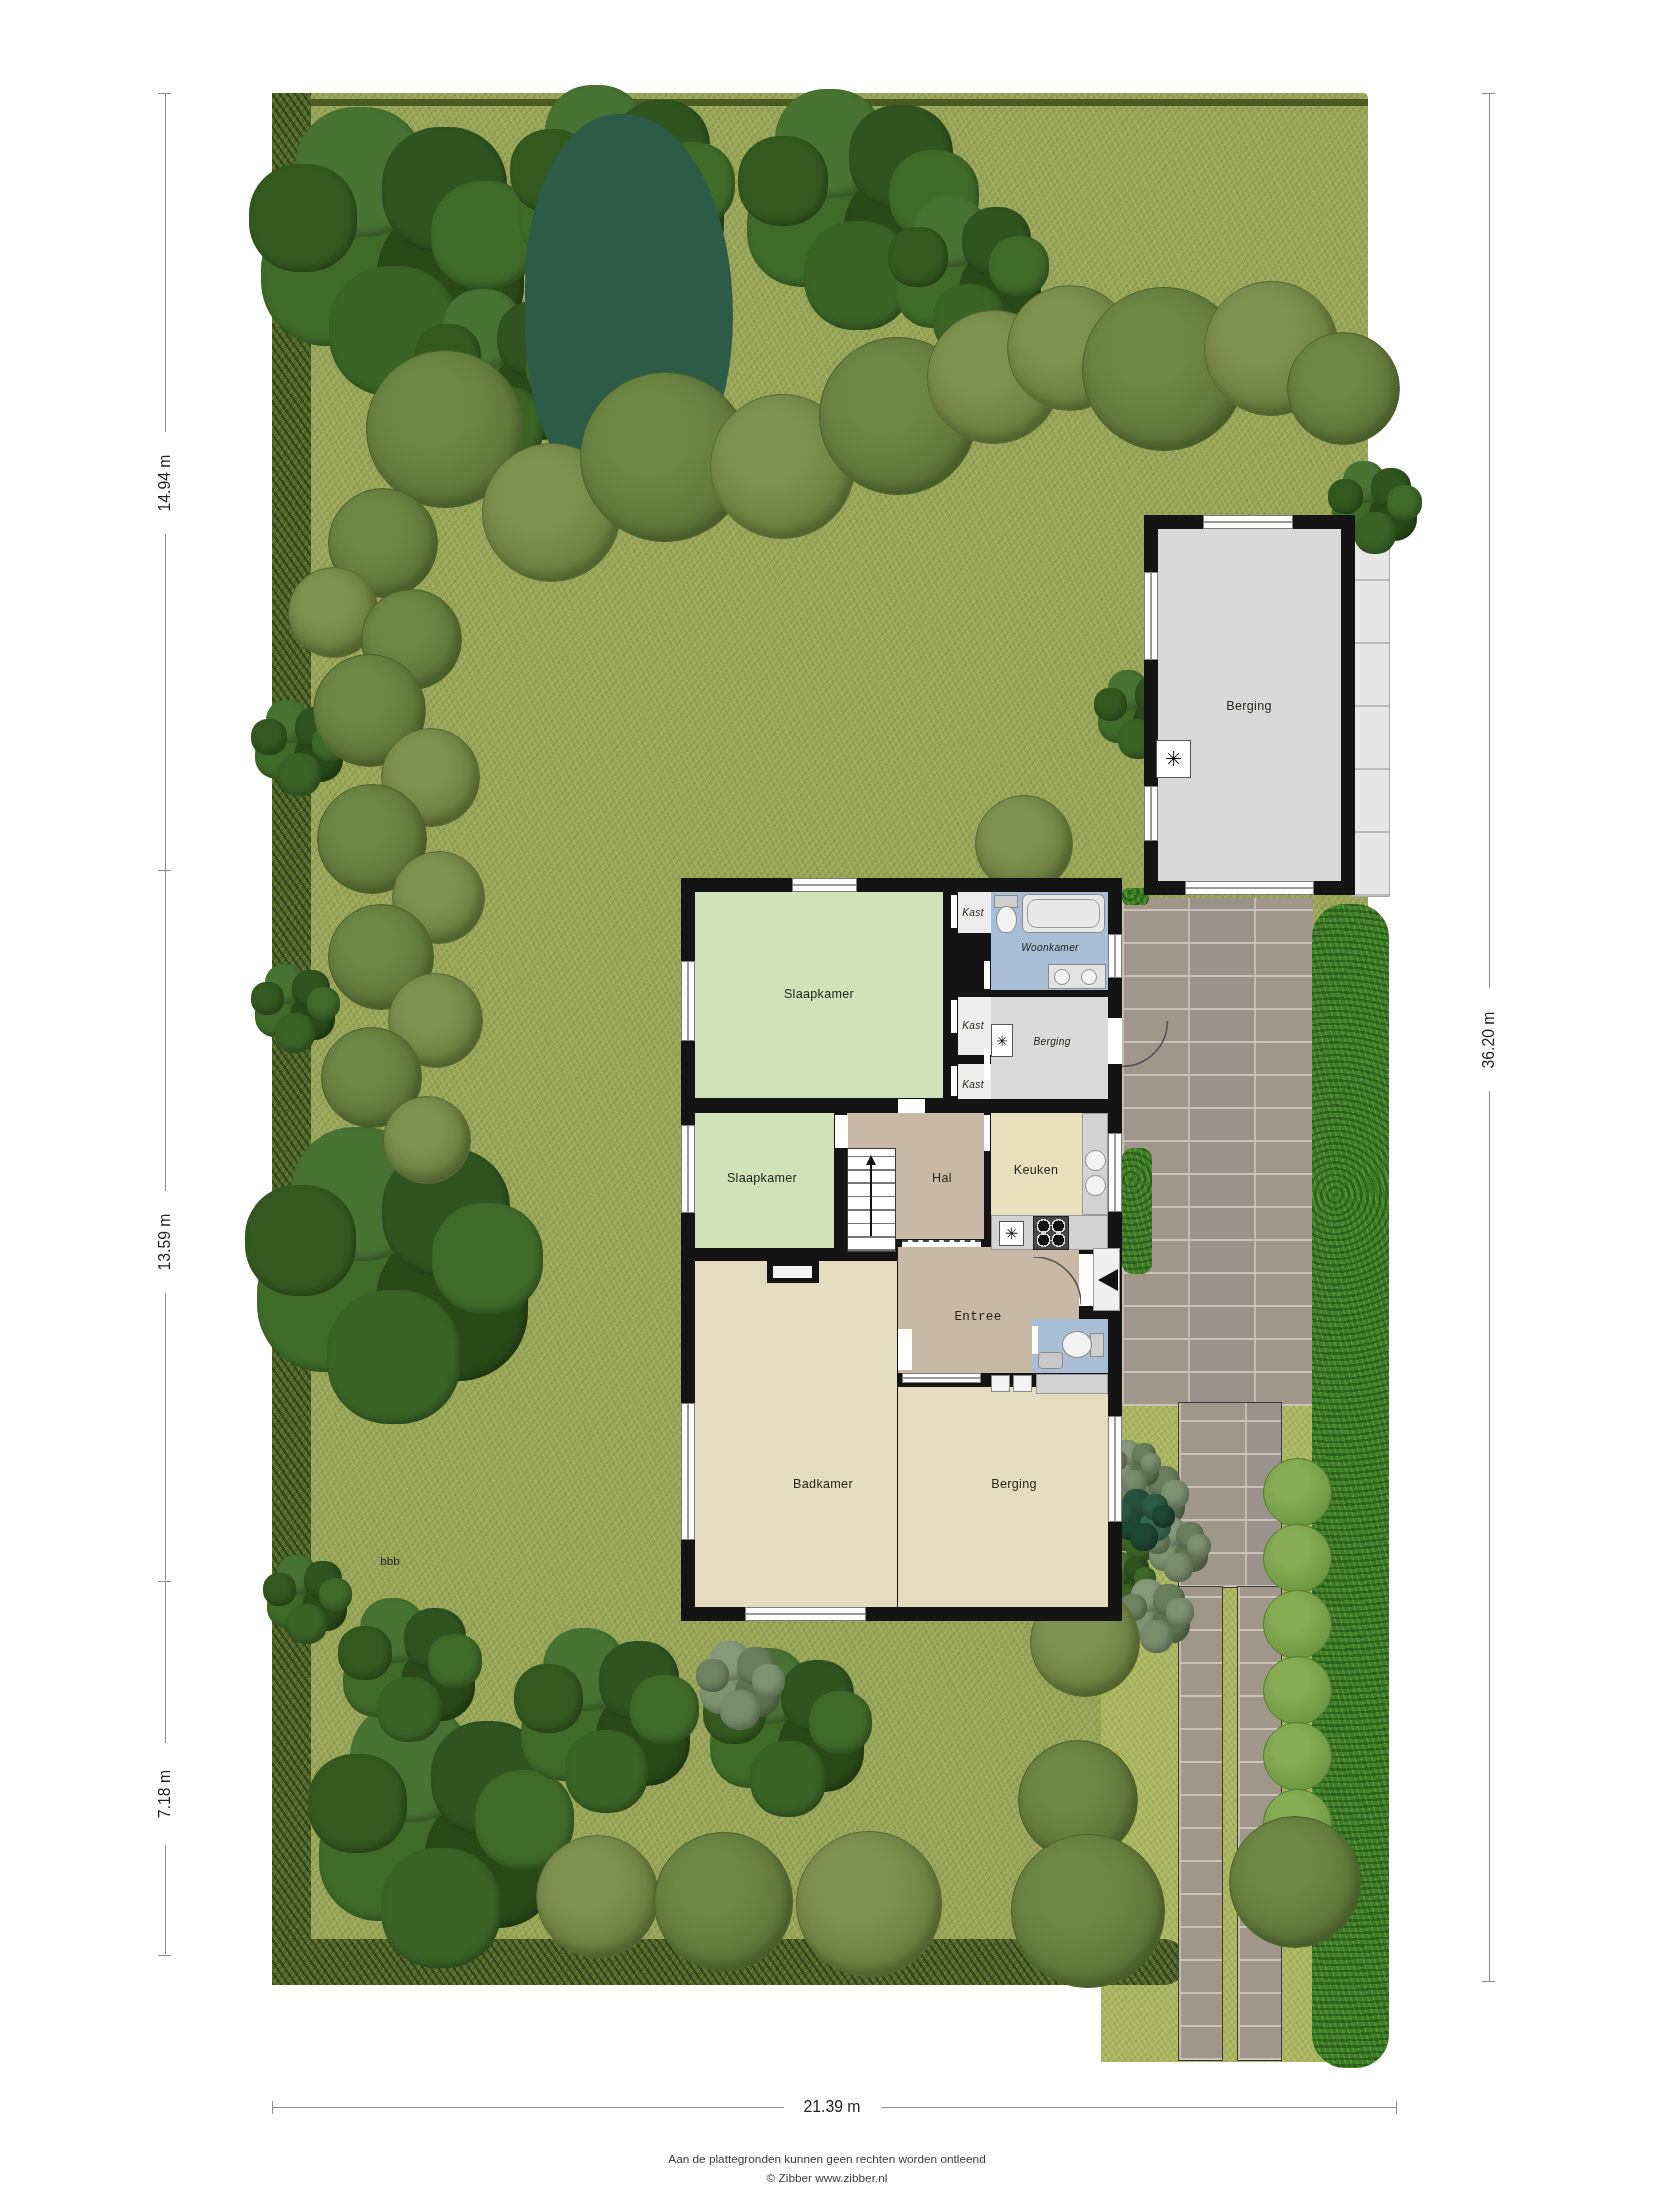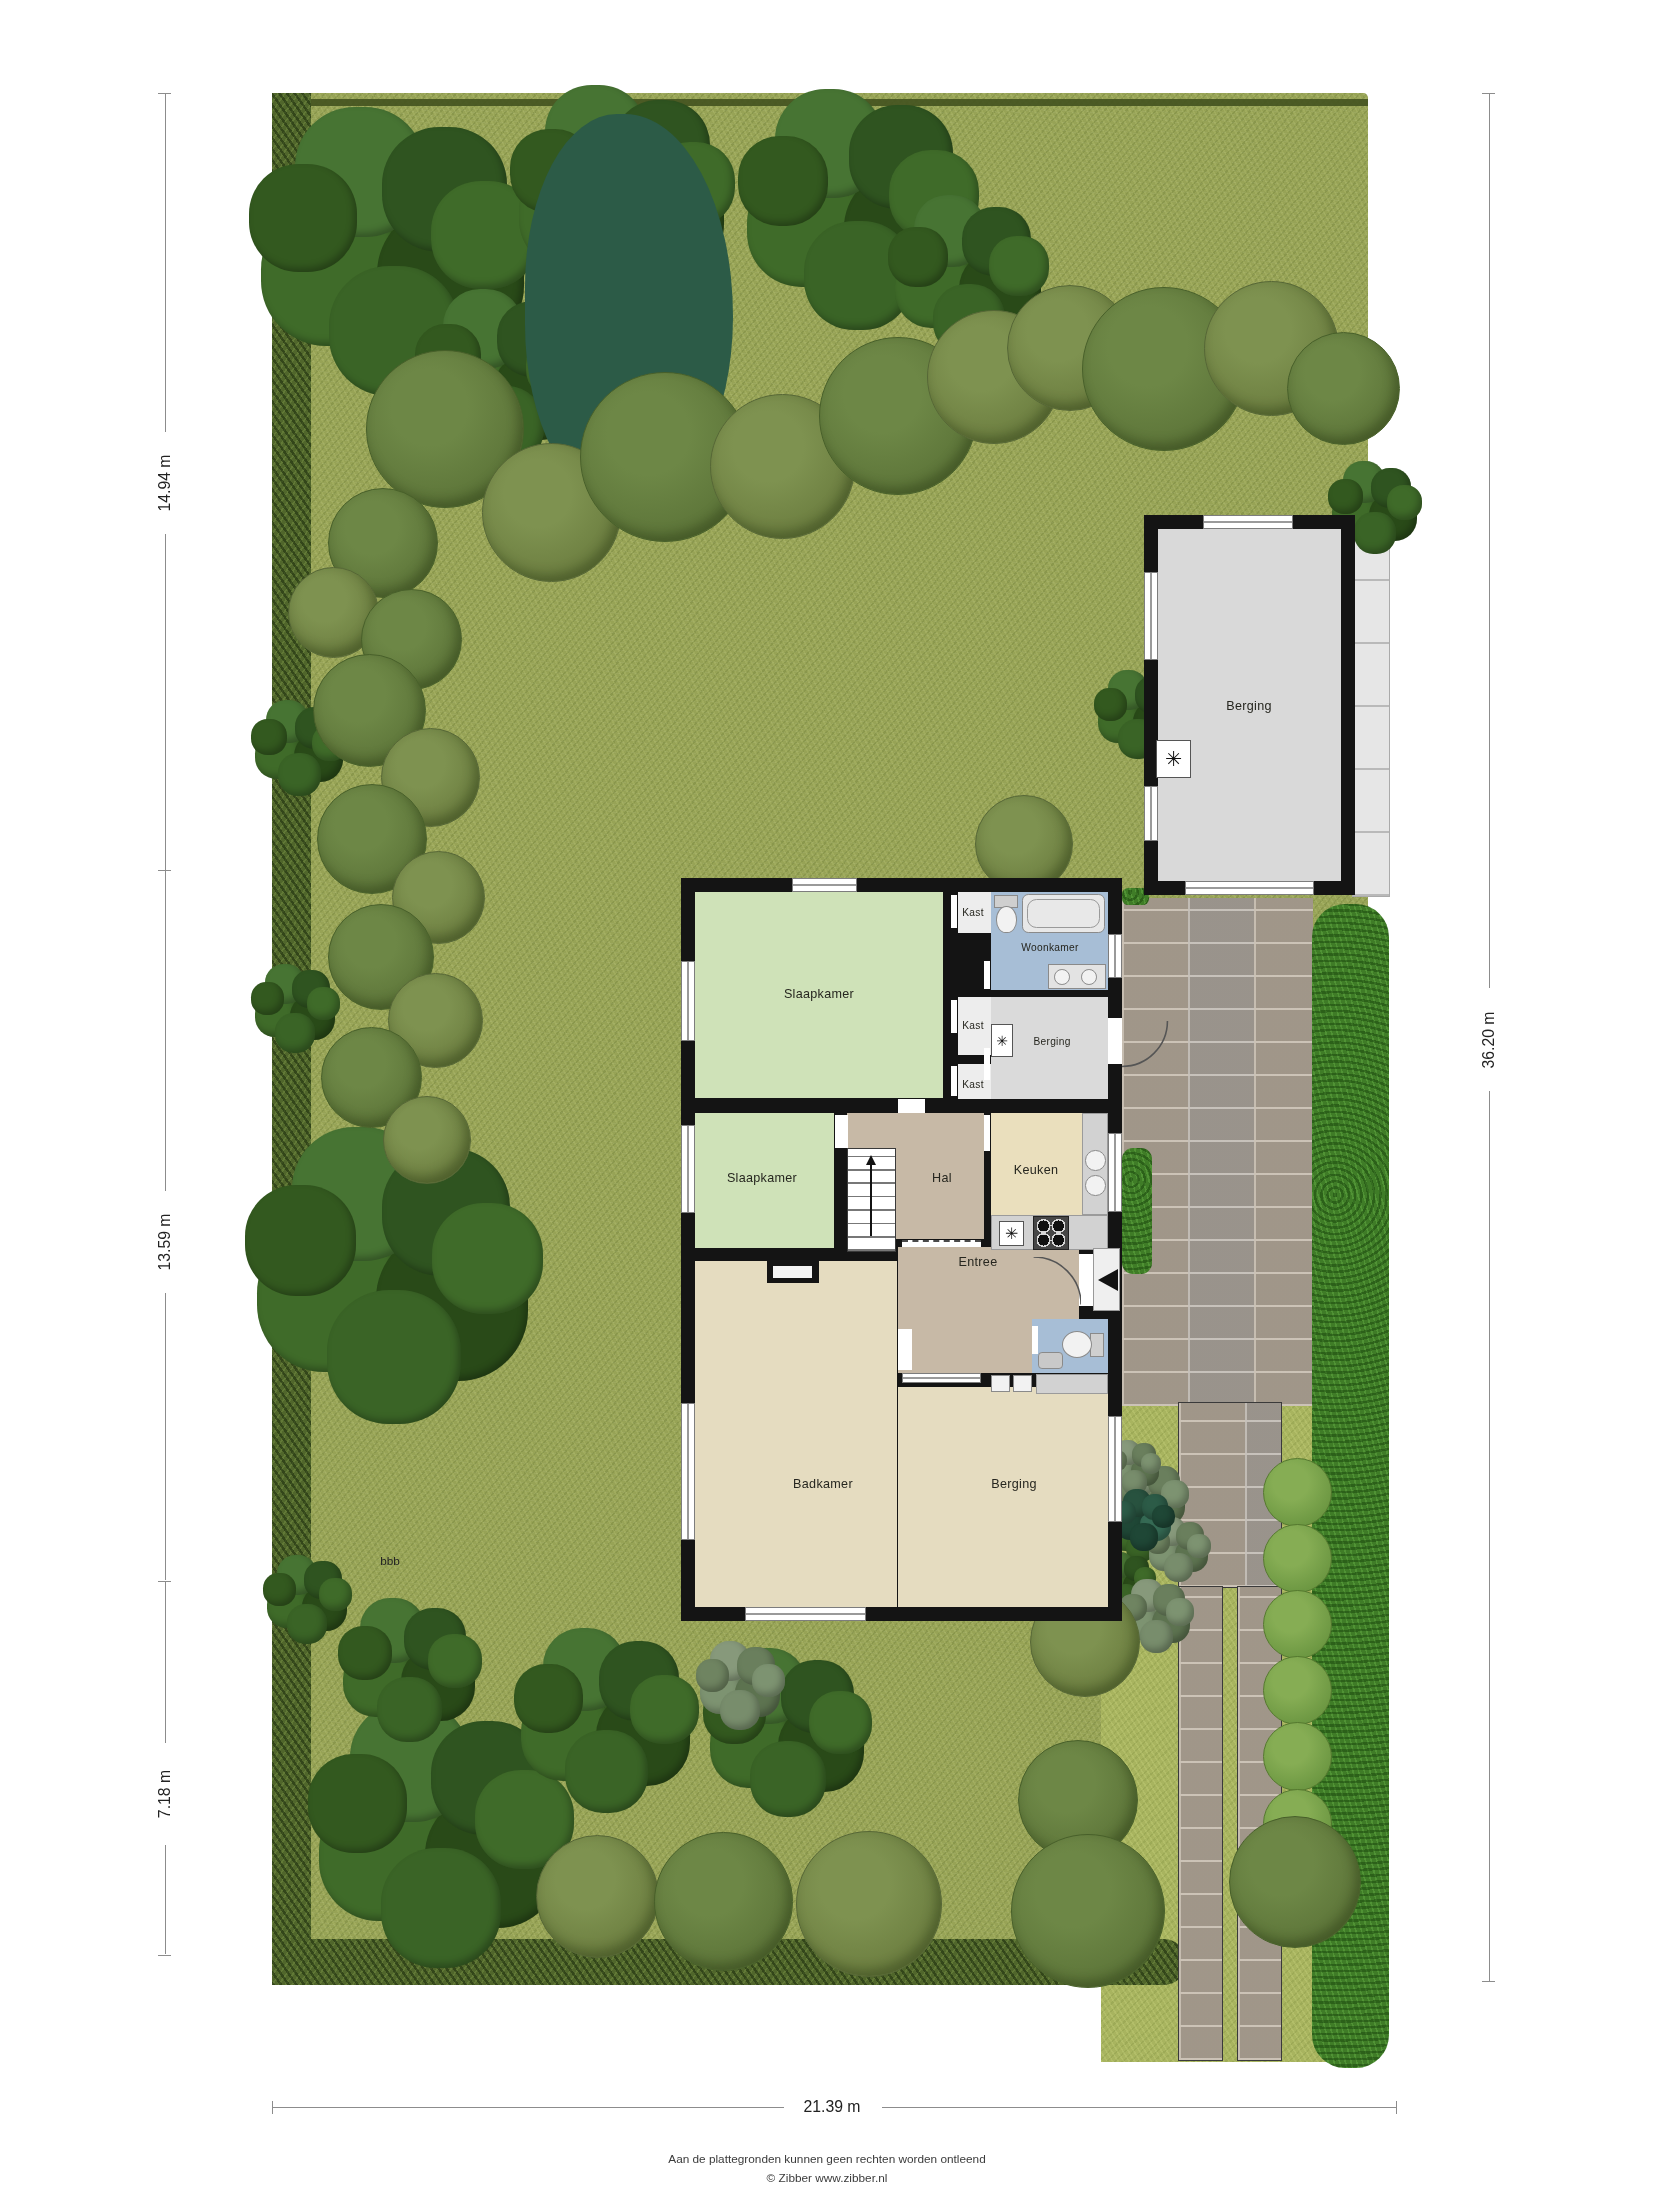--- a/index.html
+++ b/index.html
@@ -34,21 +34,21 @@
   .strip-outline{outline:1.6px solid #3a3a3a;}
   .sidewalk{background-color:#e6e6e6;
     background-image:repeating-linear-gradient(0deg,#b9b9b9 0 2.4px, transparent 2.4px 63px);
     border:0.8px solid #aaa;}
 
   
   .wall{background:#141414;}
   .room{position:absolute;}
   .rlabel{position:absolute;transform:translate(-50%,-50%);font-size:12.6px;color:#26261f;
           white-space:nowrap;letter-spacing:0.3px;}
-  .rlabel.small{font-size:10.2px;}
+  .rlabel.small{font-size:10.2px;font-style:italic;}
   .win-h{position:absolute;background:linear-gradient(#fff 0 42%,#9a9a9a 42% 58%,#fff 58%);border:0.8px solid #7d7d7d;box-sizing:border-box;}
   .win-v{position:absolute;background:linear-gradient(90deg,#fff 0 42%,#9a9a9a 42% 58%,#fff 58%);border:0.8px solid #7d7d7d;box-sizing:border-box;}
   .gap{position:absolute;background:#fff;}
   .sliding{position:absolute;background:#fff;border-top:2.4px dashed #4a4a4a;box-sizing:border-box;}
   .stairs{position:absolute;background:#fff;border:0.8px solid #3a3a3a;box-sizing:border-box;
     background-image:repeating-linear-gradient(0deg,#777 0 1.6px, transparent 1.6px 13.4px);}
   .counter{position:absolute;background:#d2d2d2;border:0.8px solid #9b9b9b;box-sizing:border-box;}
   .tub{position:absolute;background:#e8e8e8;border:1.6px solid #8a8a8a;border-radius:6.3px;box-sizing:border-box;}
   .tub:after{content:"";position:absolute;inset:3.9px;border:0.8px solid #9a9a9a;border-radius:9.5px;}
   .fixture{position:absolute;background:#f2f2f2;border:0.8px solid #8a8a8a;box-sizing:border-box;}
@@ -481,21 +481,21 @@
 
   <div class="rlabel" style="left:819px;top:994px;">Slaapkamer</div>
   <div class="rlabel small" style="left:973px;top:912px;">Kast</div>
   <div class="rlabel small" style="left:1050px;top:947px;">Woonkamer</div>
   <div class="rlabel small" style="left:973px;top:1025px;">Kast</div>
   <div class="rlabel small" style="left:1052px;top:1041px;">Berging</div>
   <div class="rlabel small" style="left:973px;top:1084px;">Kast</div>
   <div class="rlabel" style="left:762px;top:1178px;">Slaapkamer</div>
   <div class="rlabel" style="left:942px;top:1178px;">Hal</div>
   <div class="rlabel" style="left:1036px;top:1170px;">Keuken</div>
-  <div class="rlabel" style="left:978px;top:1262px;">Entree</div>
+  <div class="rlabel" style="left:978px;top:1317px;font-family:Liberation Mono, monospace;">Entree</div>
   <div class="rlabel" style="left:823px;top:1484px;">Badkamer</div>
   <div class="rlabel" style="left:1014px;top:1484px;">Berging</div>
 
   <div class="dim-seg" style="left:165px;top:93px;width:0.8px;height:339px;"></div>
   <div class="dim-seg" style="left:165px;top:534px;width:0.8px;height:336px;"></div>
   <div class="dim-seg" style="left:165px;top:870px;width:0.8px;height:321px;"></div>
   <div class="dim-seg" style="left:165px;top:1293px;width:0.8px;height:287px;"></div>
   <div class="dim-seg" style="left:165px;top:1581px;width:0.8px;height:162px;"></div>
   <div class="dim-seg" style="left:165px;top:1845px;width:0.8px;height:109px;"></div>
   <div class="dim-seg" style="left:158px;top:93px;width:13.4px;height:0.8px;"></div>

